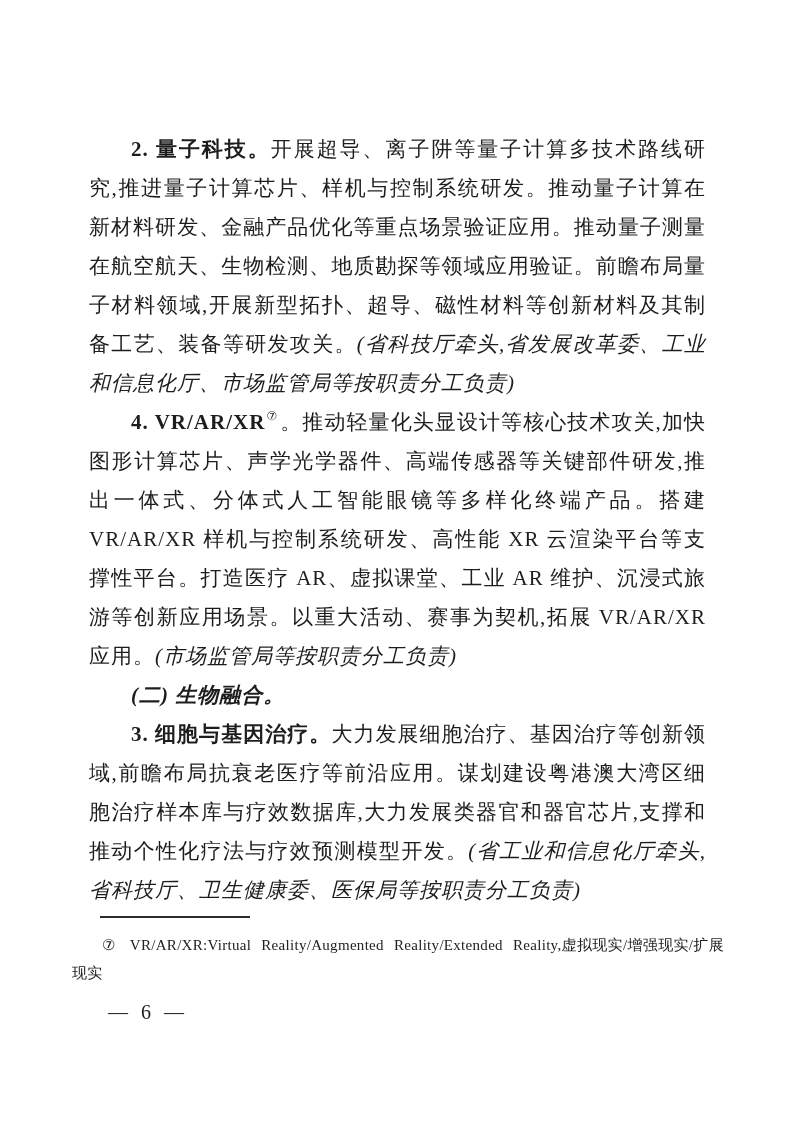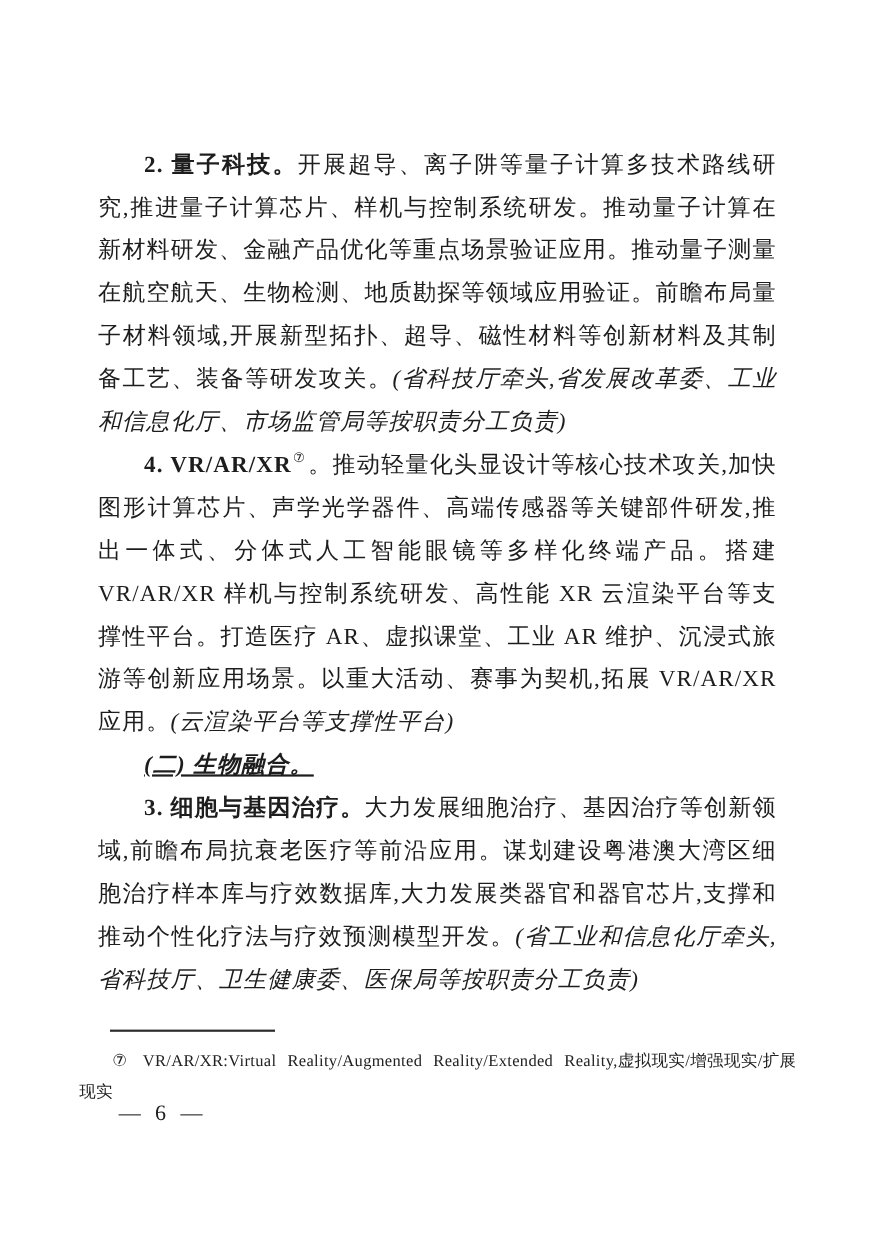--- a/index.html
+++ b/index.html
@@ -33,33 +33,32 @@
   }
   .lead {
     font-weight: 700;
   }
   .attr {
     font-style: italic;
   }
   .section-heading {
     font-weight: 700;
     font-style: italic;
-    text-decoration: underline;
   }
   .fn-ref {
     font-size: 12px;
     vertical-align: 9px;
     letter-spacing: 0;
     padding: 0 3px 0 1px;
     line-height: 0;
   }
   .footnote-area {
     position: absolute;
     left: 72px;
-    top: 936px;
+    top: 916px;
     width: 652px;
   }
   .fn-rule {
     width: 150px;
     margin-left: 28px;
     border-top: 2px solid #2b2b2b;
     height: 0;
   }
   .fn-text {
     margin-top: 13px;
@@ -88,21 +87,21 @@
 </style>
 </head>
 <body>
 
 <div class="page">
 
   <main class="content">
 
     <p class="para"><span class="lead">2. 量子科技。</span><span>开展超导、离子阱等量子计算多技术路线研究,推进量子计算芯片、样机与控制系统研发。推动量子计算在新材料研发、金融产品优化等重点场景验证应用。推动量子测量在航空航天、生物检测、地质勘探等领域应用验证。前瞻布局量子材料领域,开展新型拓扑、超导、磁性材料等创新材料及其制备工艺、装备等研发攻关。</span><span class="attr">(省科技厅牵头,省发展改革委、工业和信息化厅、市场监管局等按职责分工负责)</span></p>
 
-    <p class="para"><span class="lead">4. VR/AR/XR</span><sup class="fn-ref">⑦</sup><span>。推动轻量化头显设计等核心技术攻关,加快图形计算芯片、声学光学器件、高端传感器等关键部件研发,推出一体式、分体式人工智能眼镜等多样化终端产品。搭建 VR/AR/XR 样机与控制系统研发、高性能 XR 云渲染平台等支撑性平台。打造医疗 AR、虚拟课堂、工业 AR 维护、沉浸式旅游等创新应用场景。以重大活动、赛事为契机,拓展 VR/AR/XR 应用。</span><span class="attr">(云渲染平台等支撑性平台)</span></p>
+    <p class="para"><span class="lead">4. VR/AR/XR</span><sup class="fn-ref">⑦</sup><span>。推动轻量化头显设计等核心技术攻关,加快图形计算芯片、声学光学器件、高端传感器等关键部件研发,推出一体式、分体式人工智能眼镜等多样化终端产品。搭建 VR/AR/XR 样机与控制系统研发、高性能 XR 云渲染平台等支撑性平台。打造医疗 AR、虚拟课堂、工业 AR 维护、沉浸式旅游等创新应用场景。以重大活动、赛事为契机,拓展 VR/AR/XR 应用。</span><span class="attr">(市场监管局等按职责分工负责)</span></p>
 
     <p class="para section-heading">(二) 生物融合。</p>
 
     <p class="para"><span class="lead">3. 细胞与基因治疗。</span><span>大力发展细胞治疗、基因治疗等创新领域,前瞻布局抗衰老医疗等前沿应用。谋划建设粤港澳大湾区细胞治疗样本库与疗效数据库,大力发展类器官和器官芯片,支撑和推动个性化疗法与疗效预测模型开发。</span><span class="attr">(省工业和信息化厅牵头,省科技厅、卫生健康委、医保局等按职责分工负责)</span></p>
 
   </main>
 
   <footer class="footnote-area">
     <div class="fn-rule"></div>
     <p class="fn-text"><span class="fn-marker">⑦</span><span>VR/AR/XR:Virtual Reality/Augmented Reality/Extended Reality,虚拟现实/增强现实/扩展现实</span></p>

